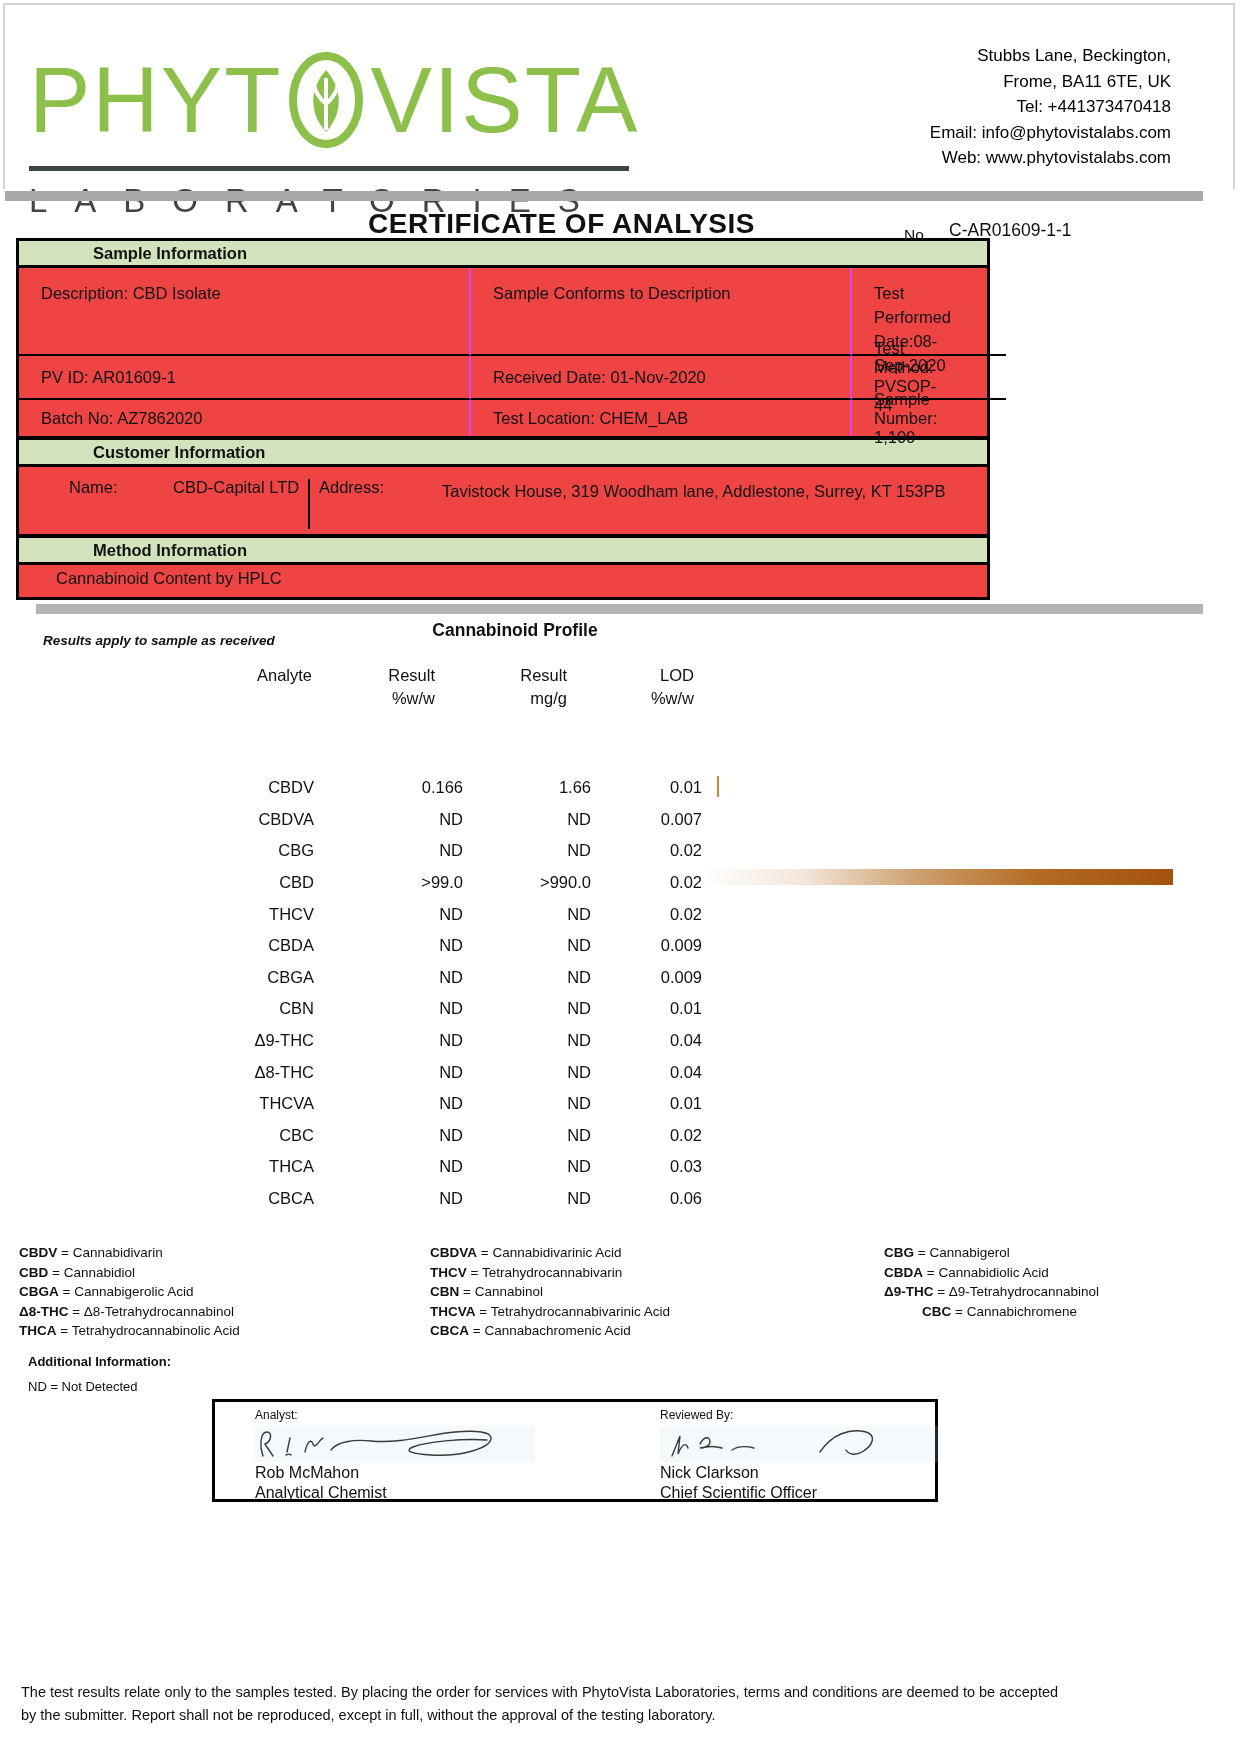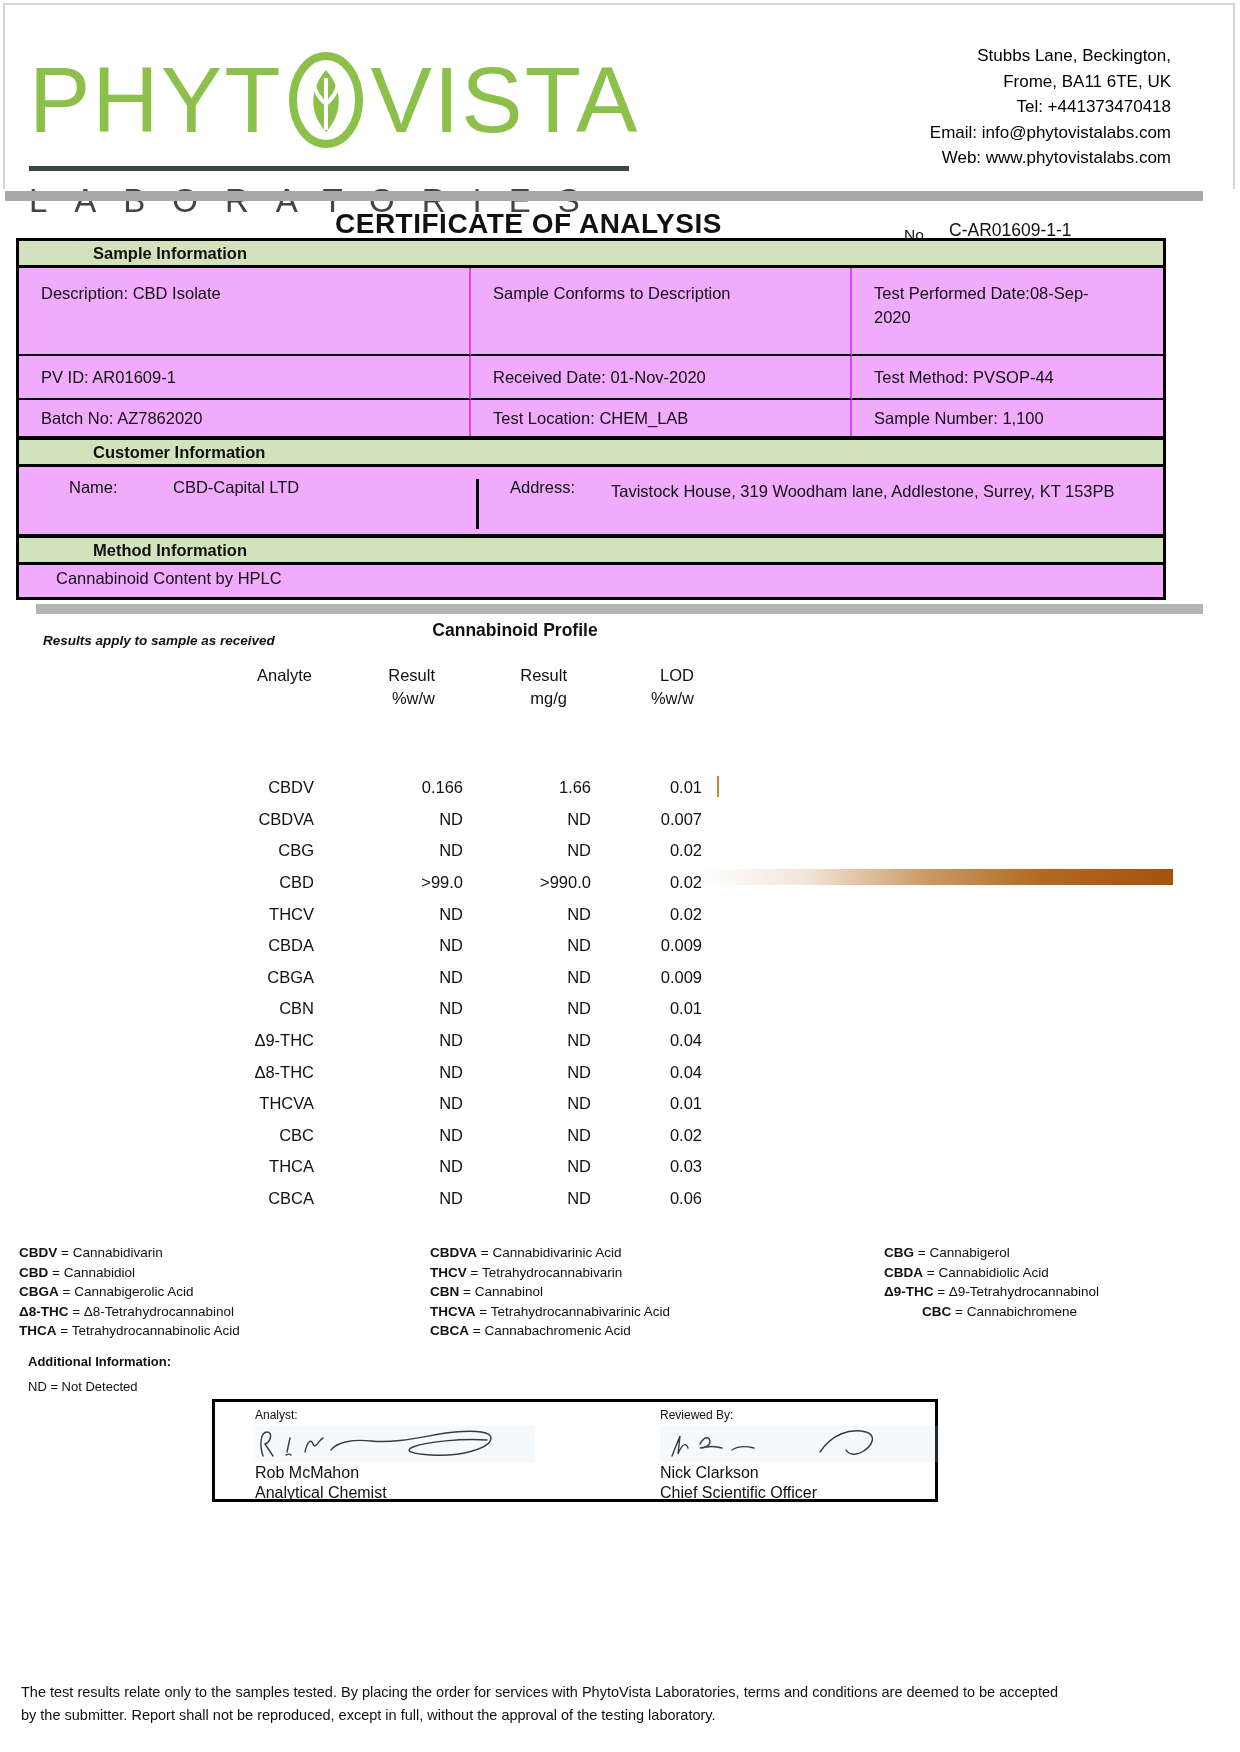--- a/index.html
+++ b/index.html
@@ -15,41 +15,41 @@
   .leaf-o{margin:0 2px;}
   .logo-rule{width:600px;height:5px;background:#3d4643;margin-top:18px;}
   .logo-sub{margin-top:11px;font-size:33px;letter-spacing:27px;color:#3d4643;font-weight:400;white-space:nowrap;}
   .contact{position:absolute;right:62px;top:38px;text-align:right;font-size:17px;line-height:25.5px;color:#000;}
 
   .gray-bar{position:absolute;background:#a9a9a9;}
   .bar1{left:5px;top:191px;width:1198px;height:10px;}
   .bar2{left:36px;top:604px;width:1167px;height:10px;background:#b4b4b4;}
 
   
-  .title{position:absolute;left:335px;top:208px;width:420px;text-align:left;
+  .title{position:absolute;left:335px;top:208px;width:420px;text-align:right;
          font-size:28px;font-weight:bold;letter-spacing:.5px;}
   .no-label{position:absolute;left:904px;top:226px;font-size:15.5px;}
   .no-value{position:absolute;left:949px;top:220px;font-size:17.5px;}
 
   
-  .info-table{position:absolute;left:16px;top:238px;width:1150px;border:3px solid #000;box-sizing:border-box;background:#f0abfc;}
+  .info-table{position:absolute;left:16px;top:238px;width:974px;border:3px solid #000;box-sizing:border-box;background:#ef4444;}
   .sec-bar{background:#d2e2bc;border-bottom:3px solid #000;height:24px;display:flex;align-items:center;
            padding-left:74px;font-weight:bold;font-size:16.5px;}
   .sec-bar.b2{border-top:4px solid #000;}
   .sgrid{display:grid;grid-template-columns:452px 381px 1fr;grid-template-rows:88px 44px 36px;}
   .scell{border-right:2px solid #d946ef;border-bottom:2px solid #000;font-size:16.5px;
          padding-left:22px;display:flex;align-items:center;box-sizing:border-box;}
   .scell.c2{border-right:none;padding-right:55px;}
   .scell.r0{align-items:flex-start;padding-top:13px;line-height:24px;}
   .scell.r2{border-bottom:none;}
   .cust-row{display:flex;height:67px;padding-top:11px;box-sizing:border-box;font-size:16.5px;}
   .cust-left{width:457px;padding-left:50px;box-sizing:border-box;}
   .cust-left .lbl{display:inline-block;width:104px;}
   .vline{width:3px;height:50px;background:#000;margin-top:1px;}
-  .cust-right{display:flex;padding-left:31px;}
+  .cust-right{display:flex;padding-left:9px;gap:22px;}
   .cust-right .lbl{width:101px;flex:0 0 101px;}
   .addr{width:545px;line-height:27px;}
   .method-row{height:28px;padding:4px 0 0 37px;font-size:16.5px;}
 
   
   .note{position:absolute;left:43px;top:633px;font-size:13.5px;font-weight:bold;font-style:italic;}
   .ptitle{position:absolute;left:409px;top:620px;width:212px;text-align:center;font-size:17.5px;font-weight:bold;}
   .phead{position:absolute;left:150px;top:666px;display:grid;grid-template-columns:164px 149px 128px 111px;
          grid-auto-rows:23px;font-size:16.5px;}
   .phc{text-align:right;}

